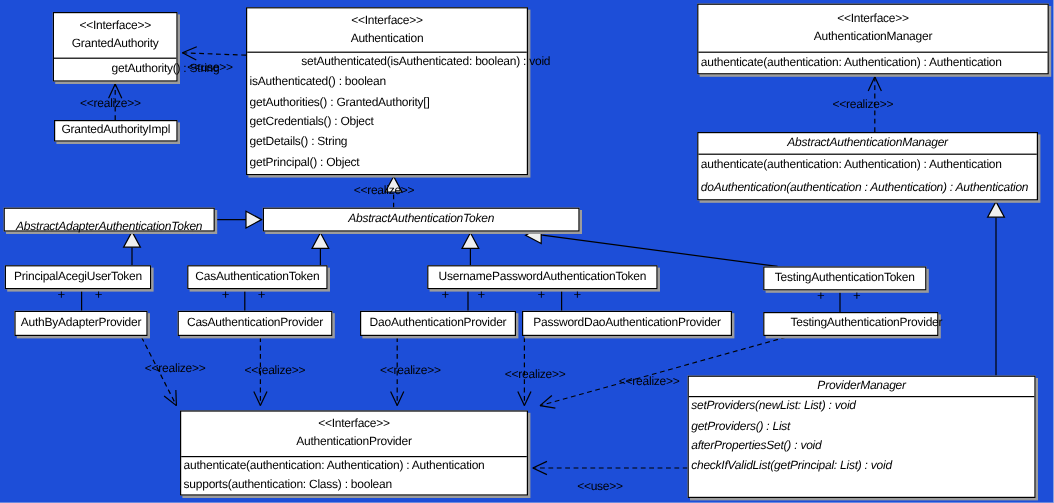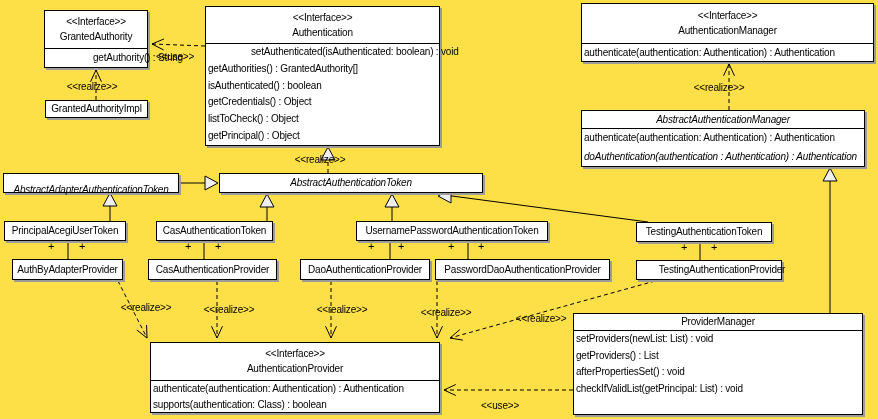--- a/index.html
+++ b/index.html
@@ -1,19 +1,19 @@
 <!DOCTYPE html>
 <html><head>
 <meta charset="utf-8">
 <style>
   html,body{margin:0;padding:0;background:#e8e8e8;}
   #canvas{
     position:relative;
     width:878px;height:419px;
-    background:#fde047;
+    background:#1d4ed8;
     overflow:hidden;
     font-family:"Liberation Sans", sans-serif;
     font-size:10px;
     letter-spacing:-0.2px;
     color:#000;
   }
   #edges{position:absolute;left:0;top:0;width:878px;height:419px;}
   .uml-class{
     position:absolute;
     background:#ffffff;
@@ -146,24 +146,24 @@
           <div class="nm">GrantedAuthorityImpl</div>
         </div>
       </div>
       <div class="uml-class" style="left: 205px; top: 6px; width: 235px; height: 140px;">
         <div class="hdr sep" style="height: 37px;">
           <div class="st">&lt;&lt;Interface&gt;&gt;</div>
           <div class="nm">Authentication</div>
         </div>
         <div class="methods">
           <div class="m" style="height: 16.8333px; line-height: 16.8333px; margin-left: 43px;">setAuthenticated(isAuthenticated: boolean) : void</div>
+          <div class="m" style="height: 16.8333px; line-height: 16.8333px;">isAuthenticated() : boolean</div>
           <div class="m" style="height: 16.8333px; line-height: 16.8333px;">getAuthorities() : GrantedAuthority[]</div>
-          <div class="m" style="height: 16.8333px; line-height: 16.8333px;">isAuthenticated() : boolean</div>
           <div class="m" style="height: 16.8333px; line-height: 16.8333px;">getCredentials() : Object</div>
-          <div class="m" style="height: 16.8333px; line-height: 16.8333px;">listToCheck() : Object</div>
+          <div class="m" style="height: 16.8333px; line-height: 16.8333px;">getDetails() : String</div>
           <div class="m" style="height: 16.8333px; line-height: 16.8333px;">getPrincipal() : Object</div>
         </div>
       </div>
       <div class="uml-class" style="left: 581px; top: 3px; width: 293px; height: 59px;">
         <div class="hdr sep" style="height: 40px;">
           <div class="st">&lt;&lt;Interface&gt;&gt;</div>
           <div class="nm">AuthenticationManager</div>
         </div>
         <div class="methods">
           <div class="m" style="height: 17px; line-height: 17px;">authenticate(authentication: Authentication) : Authentication</div>
@@ -236,21 +236,21 @@
       <div class="uml-class" style="left: 150px; top: 342px; width: 290px; height: 71px;">
         <div class="hdr sep" style="height: 38px;">
           <div class="st">&lt;&lt;Interface&gt;&gt;</div>
           <div class="nm">AuthenticationProvider</div>
         </div>
         <div class="methods">
           <div class="m" style="height: 15.5px; line-height: 15.5px;">authenticate(authentication: Authentication) : Authentication</div>
           <div class="m" style="height: 15.5px; line-height: 15.5px;">supports(authentication: Class) : boolean</div>
         </div>
       </div>
-      <div class="uml-class" style="left: 573px; top: 313px; width: 290px; height: 102px;">
+      <div class="uml-class" style="left: 573px; top: 313px; width: 290px; height: 102px; font-style: italic;">
         <div class="hdr sep" style="height: 17px;">
           <div class="nm">ProviderManager</div>
         </div>
         <div class="methods">
           <div class="m" style="height: 16.6px; line-height: 16.6px;">setProviders(newList: List) : void</div>
           <div class="m" style="height: 16.6px; line-height: 16.6px;">getProviders() : List</div>
           <div class="m" style="height: 16.6px; line-height: 16.6px;">afterPropertiesSet() : void</div>
           <div class="m" style="height: 16.6px; line-height: 16.6px;">checkIfValidList(getPrincipal: List) : void</div>
         </div>
       </div>

